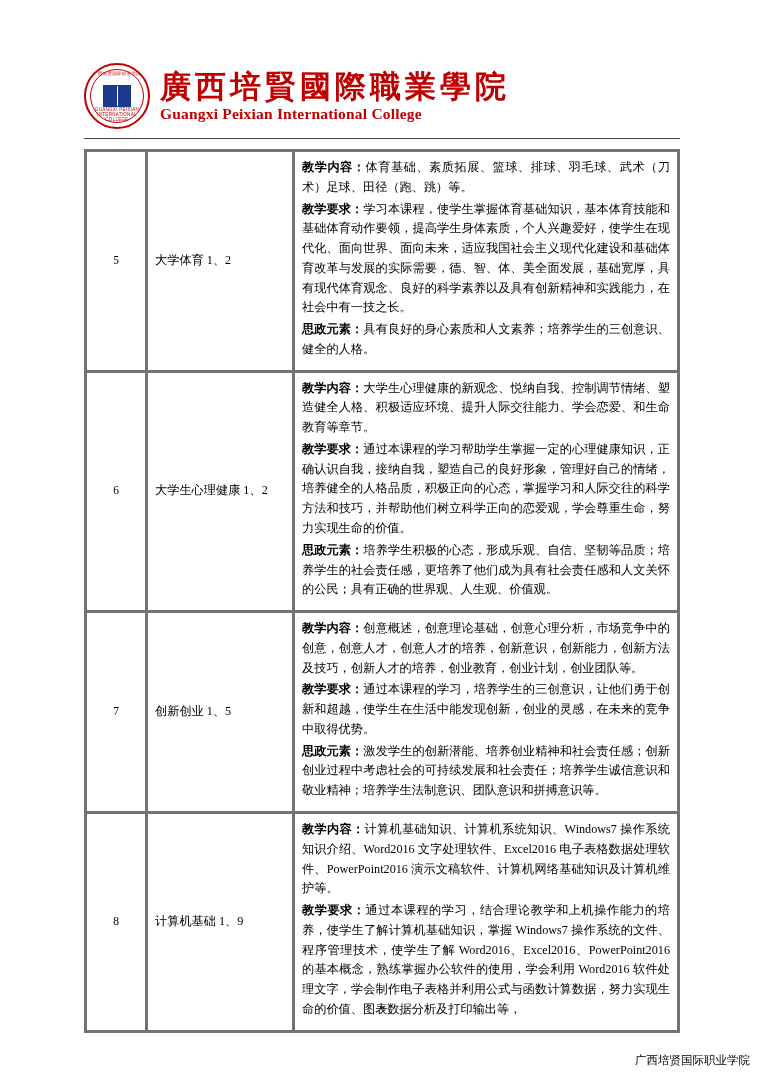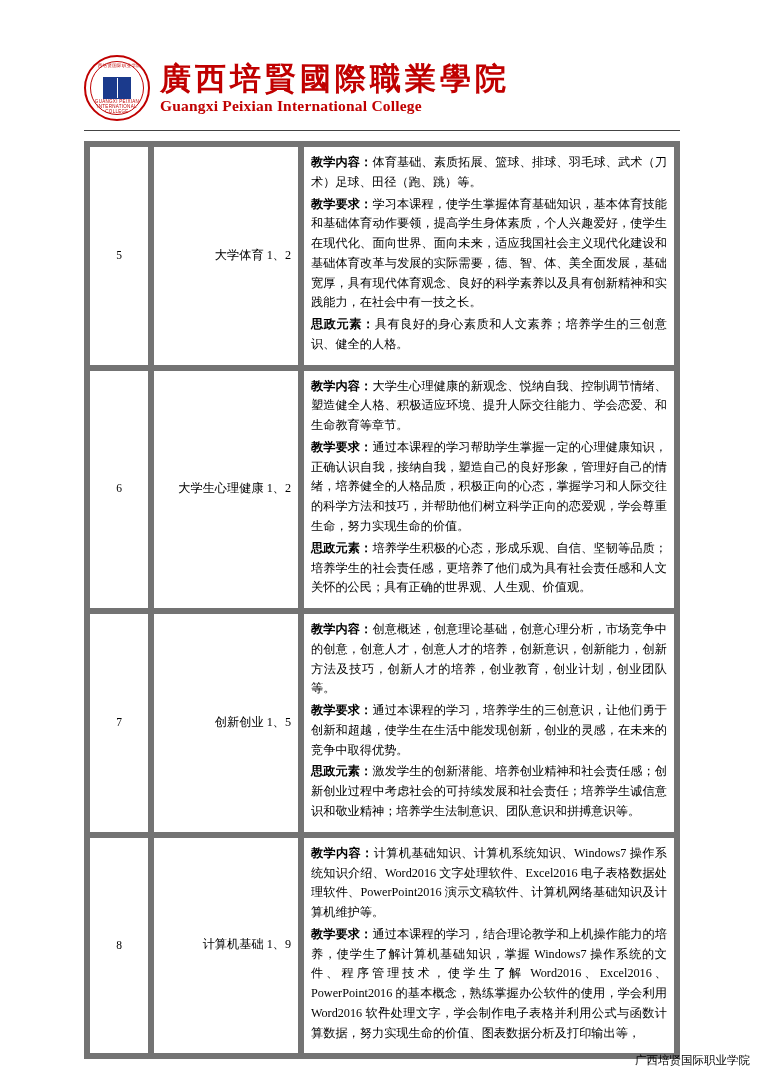--- a/index.html
+++ b/index.html
@@ -13,21 +13,21 @@
     font-family: "Liberation Serif", "DejaVu Serif", serif;
     color: #000;
     position: relative;
     overflow: hidden;
   }
   .page {
     width: 764px;
     height: 1080px;
     position: relative;
     box-sizing: border-box;
-    padding: 4px 84px;
+    padding: 12px 84px;
   }
   
   .header {
     padding-top: 48px;
     display: flex;
     align-items: center;
     justify-content: flex-start;
     gap: 10px;
     height: 72px;
   }
@@ -105,33 +105,33 @@
     margin-top: 6px;
   }
   
   table.course-table {
     border-collapse: collapse;
     width: 100%;
     margin-top: 10px;
     table-layout: fixed;
   }
   table.course-table td {
-    border: 6px solid #737373;
+    border: 3px solid #737373;
     vertical-align: middle;
     padding: 6px 7px 8px 7px;
   }
   td.col-no {
     width: 44px;
     text-align: center;
     font-size: 11.5px;
     font-family: "Liberation Serif", serif;
   }
   td.col-name {
     width: 130px;
-    text-align: right;
+    text-align: left;
     font-size: 12.2px;
     line-height: 1.5;
   }
   td.col-content {
     font-size: 12.2px;
     line-height: 1.62;
     text-align: justify;
     vertical-align: top;
     padding-top: 8px;
     padding-bottom: 8px;

